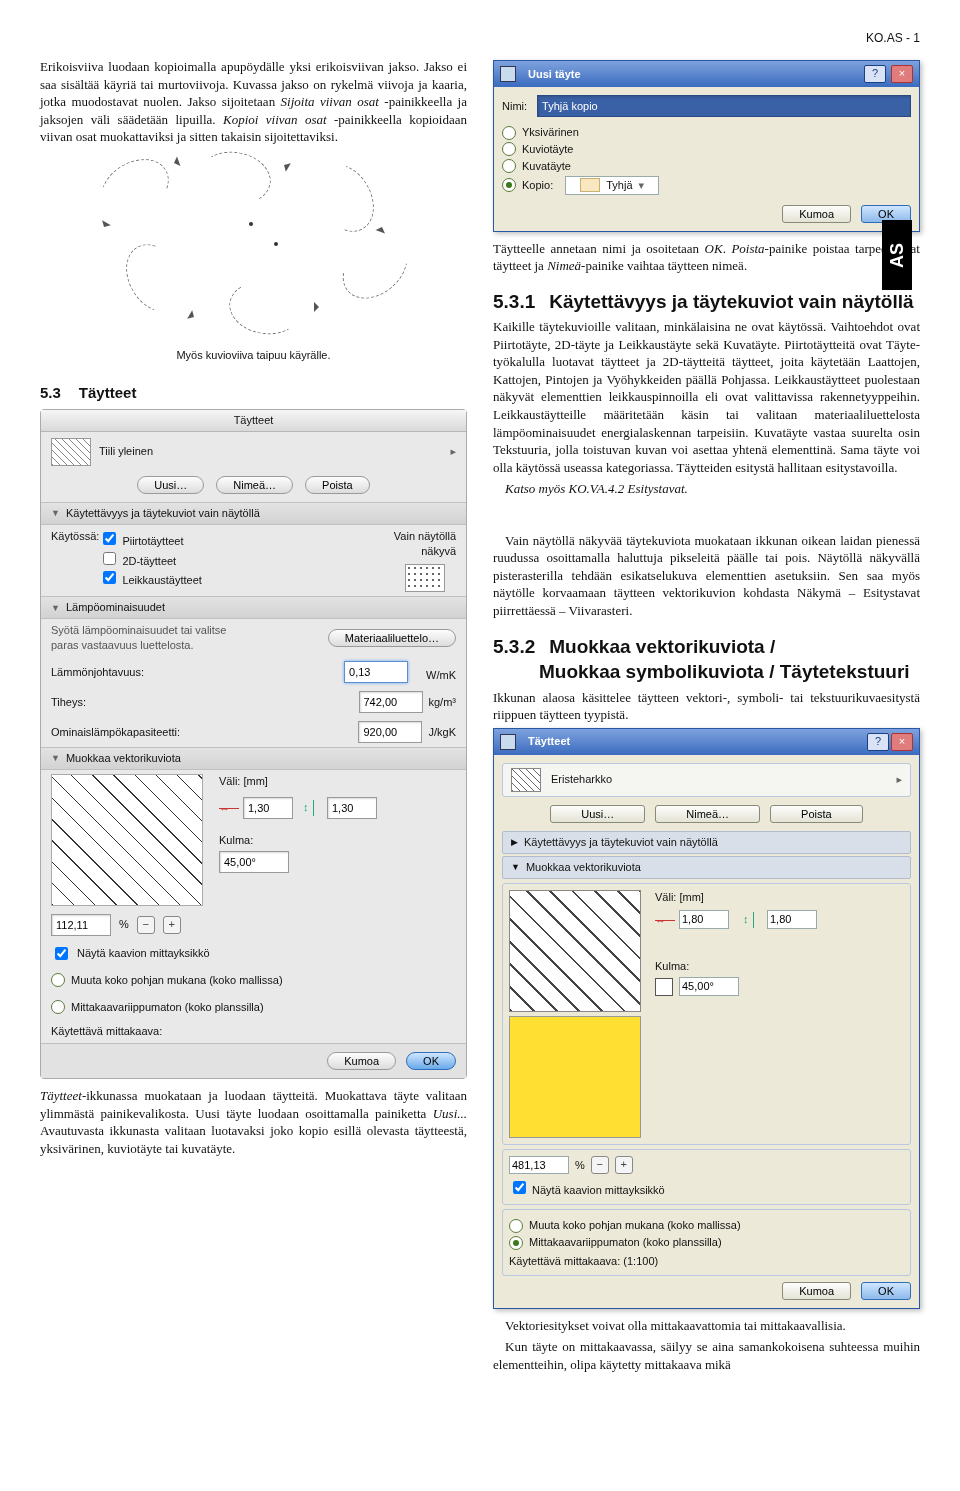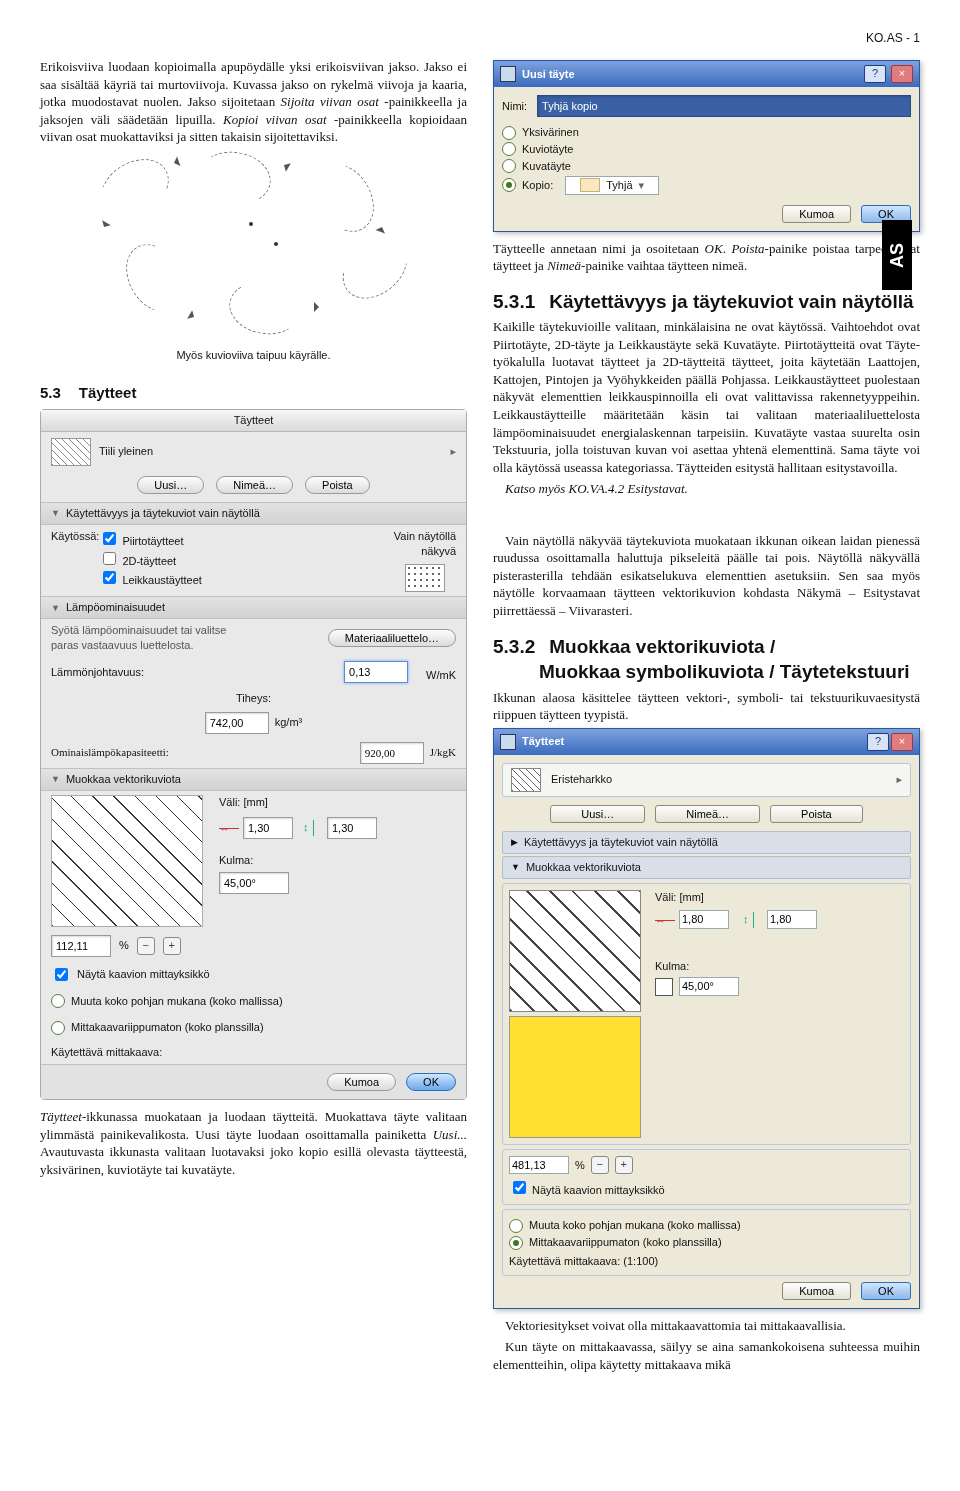--- a/index.html
+++ b/index.html
@@ -104,21 +104,21 @@
 
   
   .win {
     border: 1px solid #2858a5; background:#ece9d8; font-family: Tahoma, Arial, sans-serif;
     font-size: 11px; margin: 2px 0 8px 0; box-shadow: 2px 2px 5px rgba(0,0,0,.25);
   }
   .win .titlebar {
     background: linear-gradient(#7ea2dd,#3b6bbf); color:#fff; padding:4px 6px;
     display:flex; align-items:center; justify-content:space-between; font-weight:bold;
   }
-  .win .titlebar .left { display:flex; align-items:center; gap:6px;}
+  .win .titlebar .left { display:flex; align-items:center; gap:12px;}
   .win .win-icons span {
     display:inline-block; width:20px; height:16px; background:#d9e3f5; color:#1a3f82;
     border:1px solid #1a3f82; text-align:center; line-height:14px; margin-left:2px; font-weight:normal;
     border-radius:2px; font-size:11px;
   }
   .win .win-icons .close { background:#e07c7c; color:#fff; border-color:#a33;}
   .win .body { padding: 8px; }
   .win .btn {
     background: linear-gradient(#fdfdfd,#e4e3d5); border:1px solid #8a8a78; border-radius:3px;
     padding:2px 16px; cursor:pointer; font-family:inherit; font-size:11px;
@@ -226,28 +226,28 @@
     <span style="max-width:200px;" class="label-muted">Syötä lämpöominaisuudet tai valitse paras vastaavuus luettelosta.</span>
     <button class="mac-btn">Materiaaliluettelo…</button>
   </div>
   <div class="row" style="justify-content:space-between;">
     <span>Lämmönjohtavuus:</span>
     <span style="display:flex;align-items:flex-end;gap:18px;">
       <input class="textbox" style="width: 54px; border-color: rgb(90, 141, 214); box-shadow: rgb(106, 167, 240) 0px 0px 3px;" value="0,13">
       <span>W/mK</span>
     </span>
   </div>
-  <div class="row" style="justify-content:space-between;flex-direction:column;">
+  <div class="row" style="justify-content:space-between;">
     <span>Tiheys:</span>
     <span style="display:flex;align-items:center;gap:6px;">
       <input class="textbox" style="width: 54px;" value="742,00">
       <span>kg/m³</span>
     </span>
   </div>
-  <div class="row" style="justify-content:space-between;font-family:Liberation Serif, serif;">
+  <div class="row" style="justify-content:space-between;">
     <span>Ominaislämpökapasiteetti:</span>
     <span style="display:flex;align-items:center;gap:6px;">
       <input class="textbox" style="width: 54px;" value="920,00">
       <span>J/kgK</span>
     </span>
   </div>
 
   <div class="section-head">
     <span class="tri">▼</span>
     <span>Muokkaa vektorikuviota</span>

